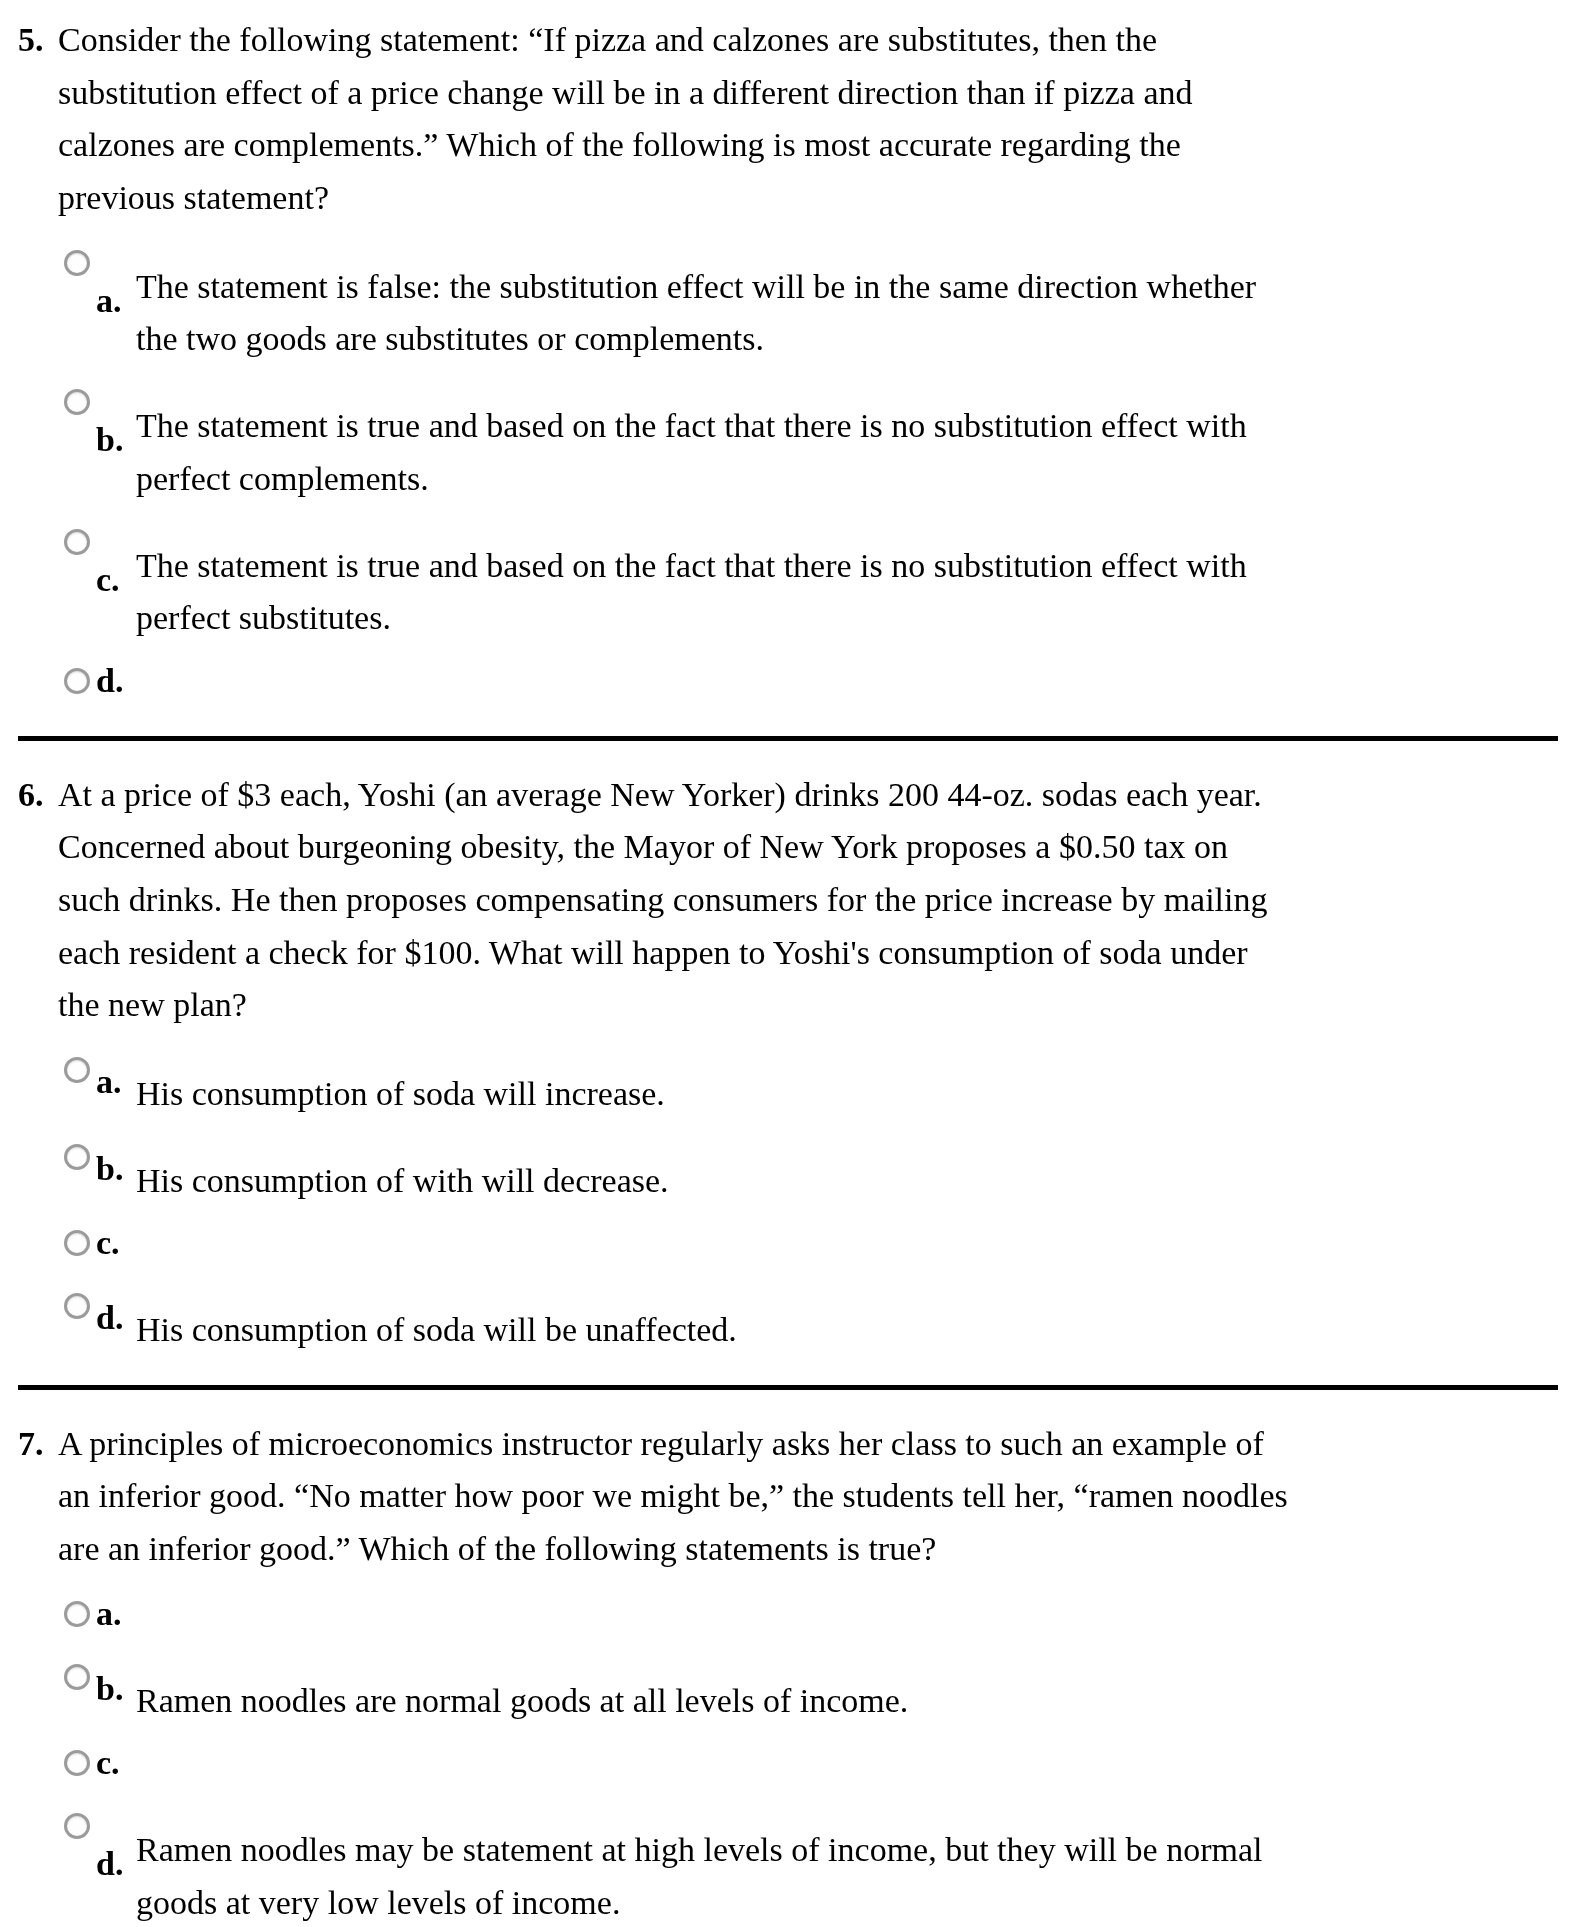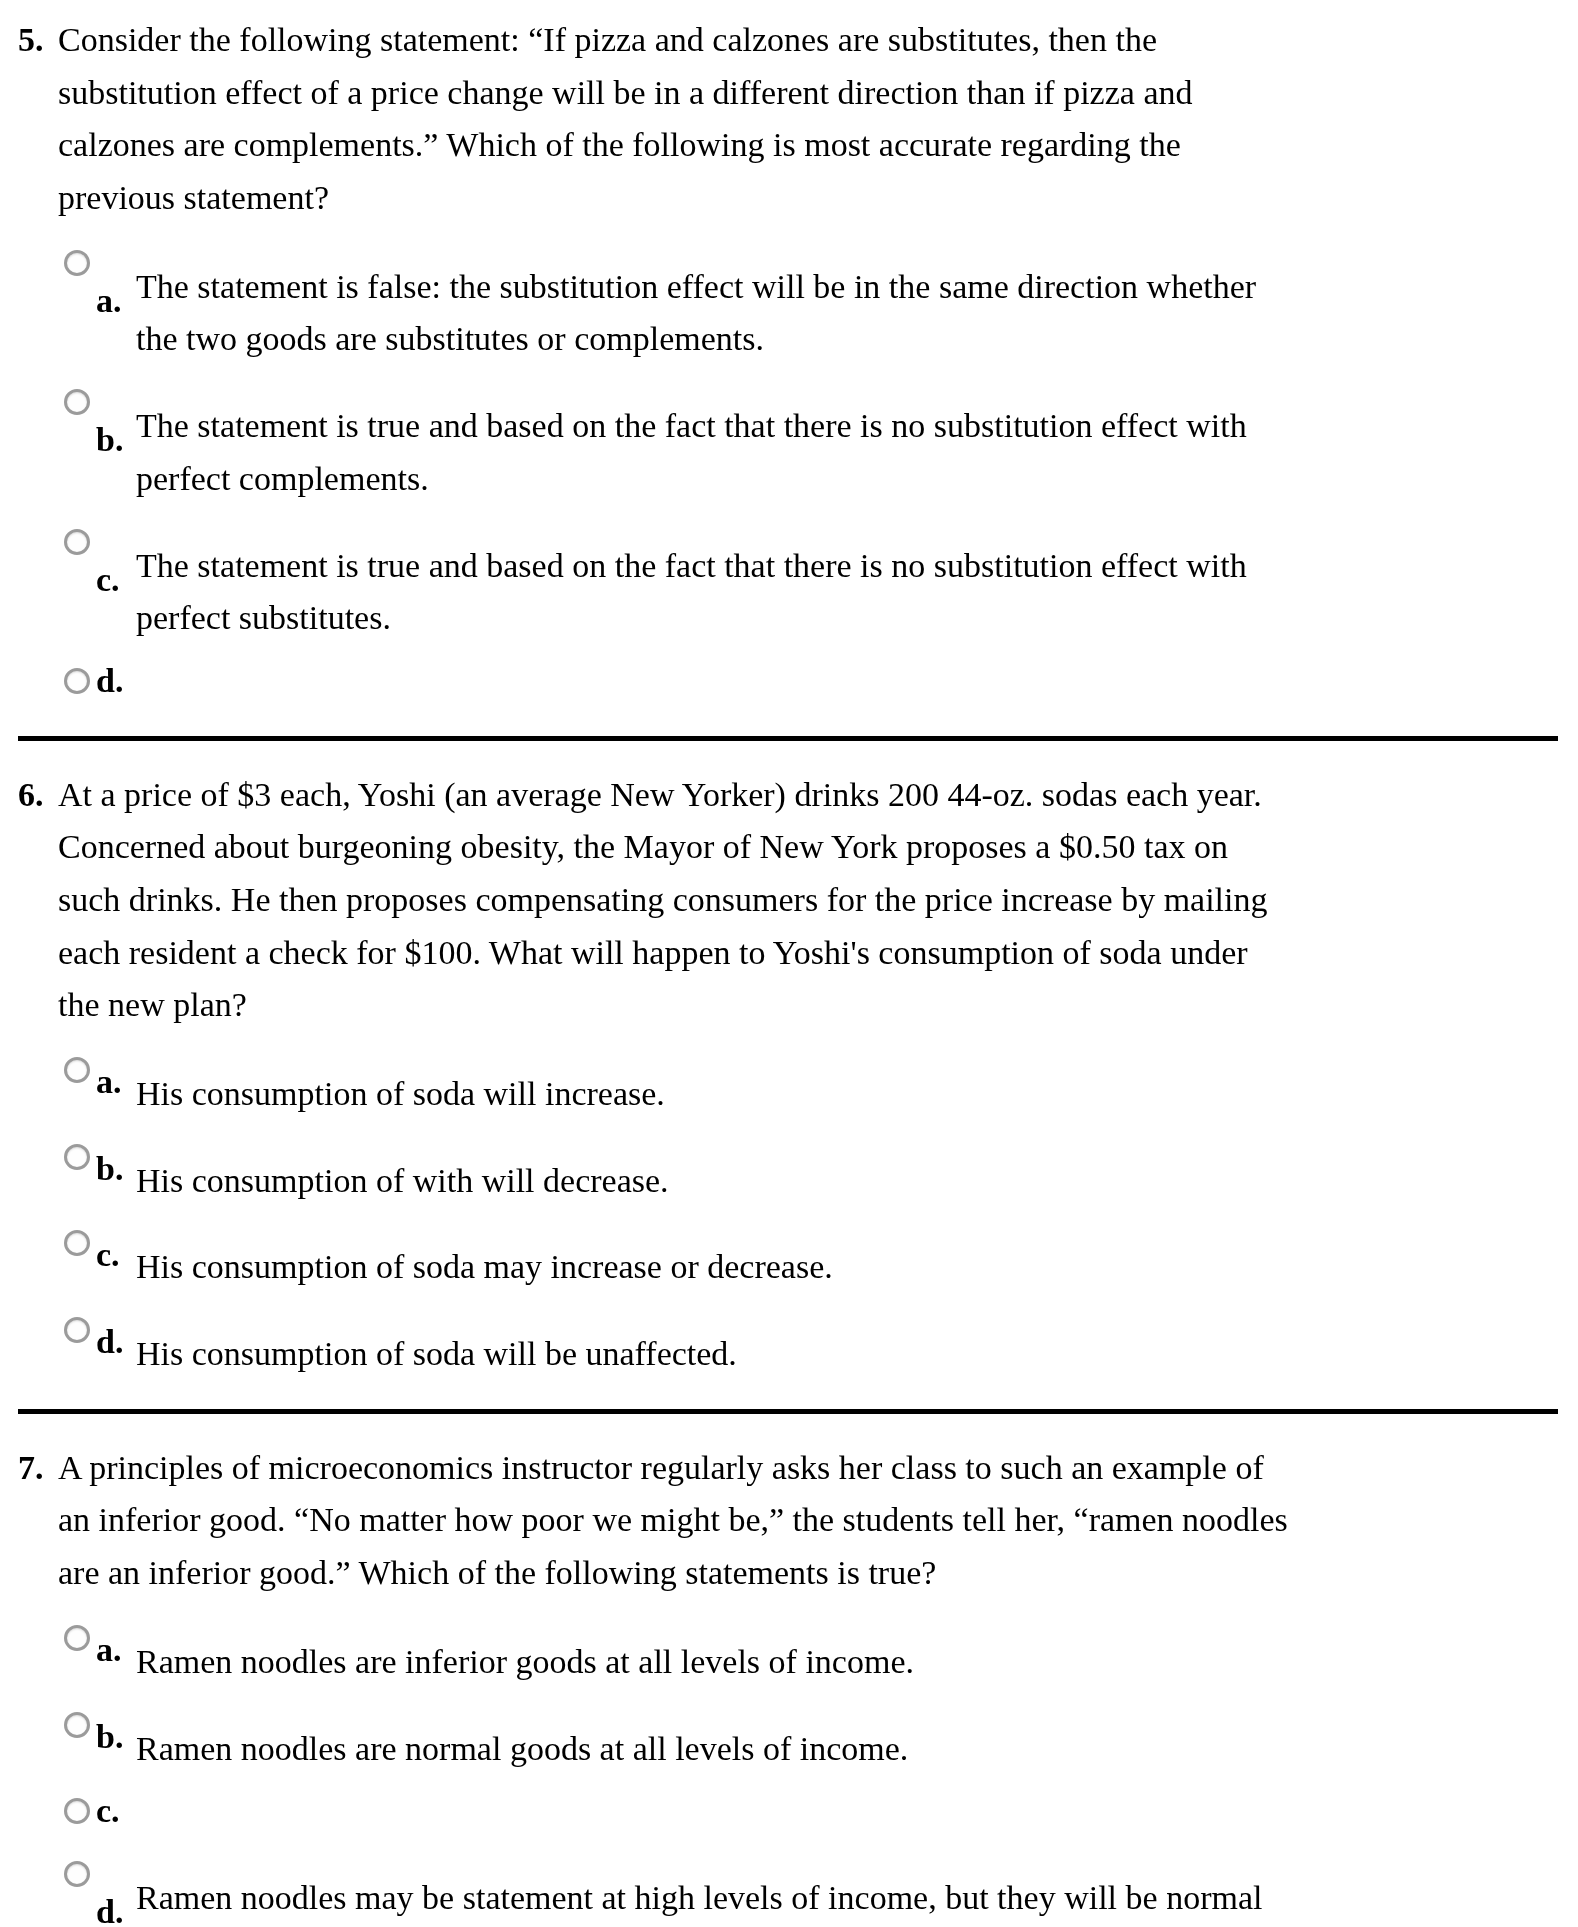--- a/index.html
+++ b/index.html
@@ -115,42 +115,40 @@
         <span class="option-text">His consumption of soda will increase.</span>
       </div>
       <div class="option">
         <span class="radio"></span>
         <span class="letter">b.</span>
         <span class="option-text">His consumption of with will decrease.</span>
       </div>
       <div class="option">
         <span class="radio"></span>
         <span class="letter">c.</span>
-        <span class="option-text">His consumption of soda may increase or decrease.</span>
       </div>
       <div class="option">
         <span class="radio"></span>
         <span class="letter">d.</span>
         <span class="option-text">His consumption of soda will be unaffected.</span>
       </div>
     </div>
   </section>
 
   <hr class="divider">
 
   <section class="question">
     <div class="q-head">
       <span class="q-num">7.</span>
       <span class="q-text">A principles of microeconomics instructor regularly asks her class to such an example of an inferior good. “No matter how poor we might be,” the students tell her, “ramen noodles are an inferior good.” Which of the following statements is true?</span>
     </div>
     <div class="options">
       <div class="option">
         <span class="radio"></span>
         <span class="letter">a.</span>
-        <span class="option-text">Ramen noodles are inferior goods at all levels of income.</span>
       </div>
       <div class="option">
         <span class="radio"></span>
         <span class="letter">b.</span>
         <span class="option-text">Ramen noodles are normal goods at all levels of income.</span>
       </div>
       <div class="option">
         <span class="radio"></span>
         <span class="letter">c.</span>
       </div>

